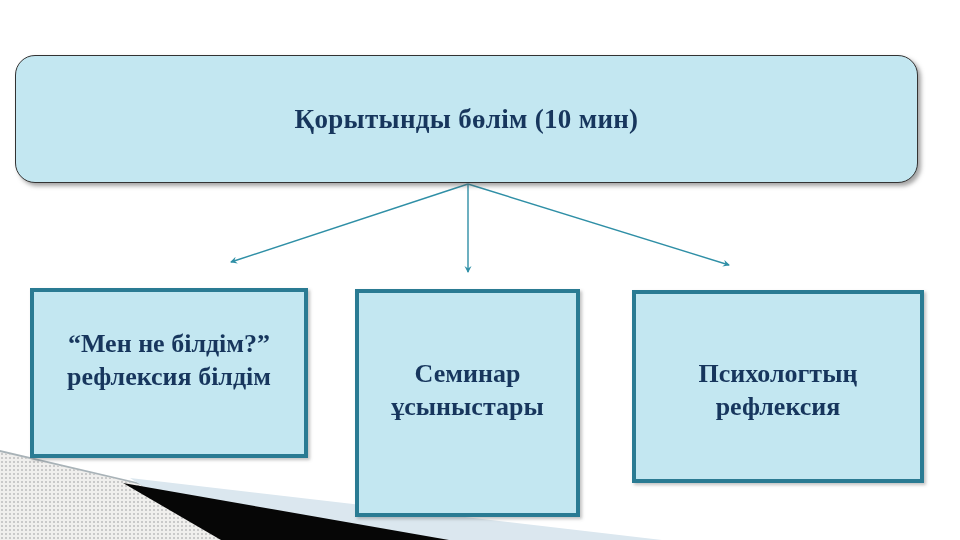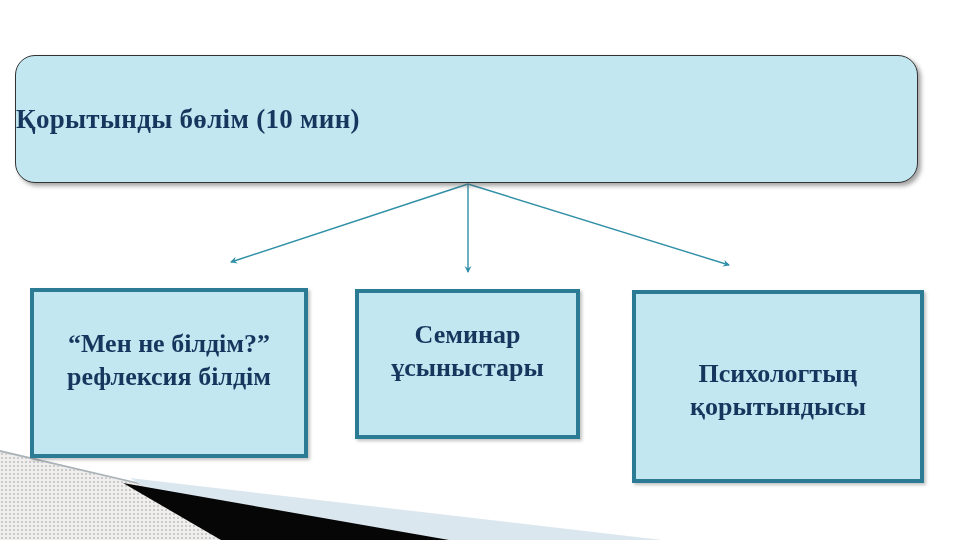--- a/index.html
+++ b/index.html
@@ -75,20 +75,21 @@
   .title-box {
     position: absolute;
     left: 15px; top: 55px;
     width: 903px; height: 128px;
     background: var(--node-fill);
     border: 1.5px solid var(--title-border);
     border-radius: 20px;
     box-shadow: 3px 3px 4px rgba(90, 90, 90, 0.55);
     display: flex;
     align-items: center;
+    justify-content: center;
     z-index: 3;
   }
   .title-box .title-text {
     font-size: 27px;
     font-weight: bold;
     color: var(--text);
     text-align: center;
     letter-spacing: 0.3px;
   }
 
@@ -104,21 +105,21 @@
     z-index: 3;
   }
   .node .node-text {
     font-size: 26px;
     font-weight: bold;
     color: var(--text);
     text-align: center;
     line-height: 33px;
   }
   .node-1 { left: 30px;  top: 288px; width: 278px; height: 170px; }
-  .node-2 { left: 355px; top: 289px; width: 225px; height: 150px; }
+  .node-2 { left: 355px; top: 289px; width: 225px; height: 228px; }
   .node-3 { left: 632px; top: 290px; width: 292px; height: 193px; }
   .node-1 .node-text, .node-2 .node-text { transform: translateY(-13px); }
   .node-3 .node-text { transform: translateY(3px); }
   .node-line { display: block; }
 </style>
 </head>
 <body>
 
 <div class="slide">
 
@@ -154,17 +155,17 @@
   <div class="node node-2">
     <div class="node-text">
       <span class="node-line">Семинар</span>
       <span class="node-line">ұсыныстары</span>
     </div>
   </div>
 
   <div class="node node-3">
     <div class="node-text">
       <span class="node-line">Психологтың</span>
-      <span class="node-line">қорытындысы</span>
+      <span class="node-line">рефлексия</span>
     </div>
   </div>
 
 </div>
 
 </body></html>

